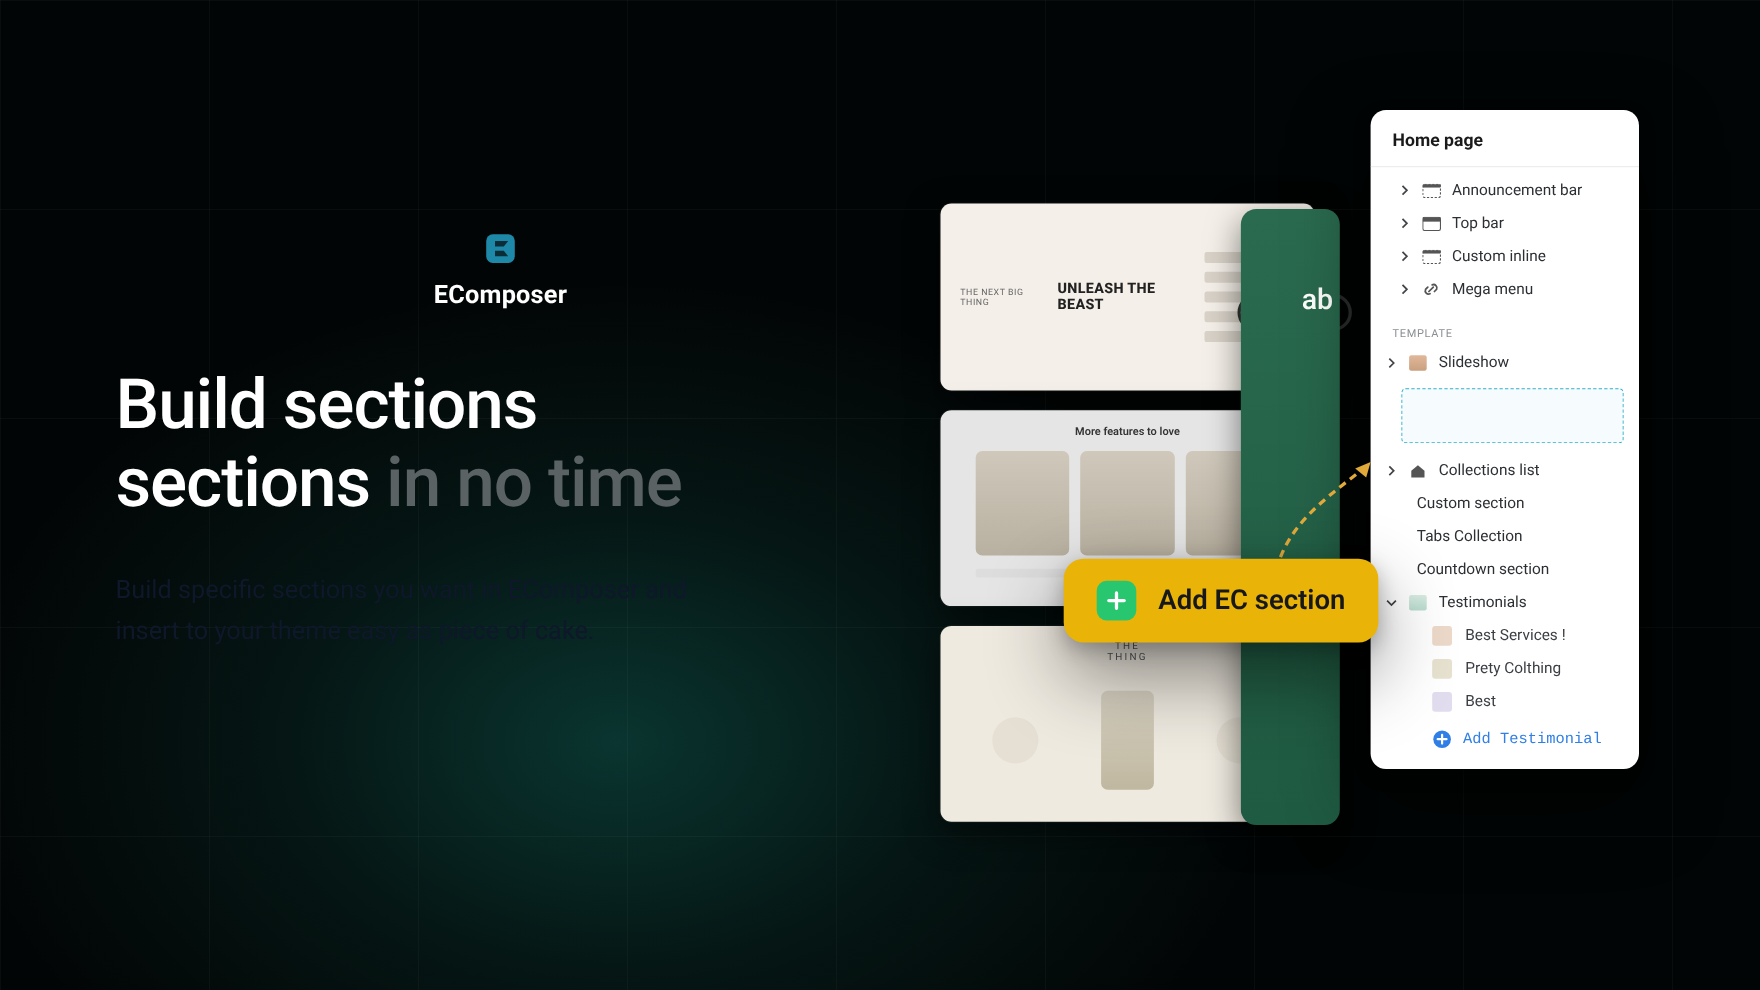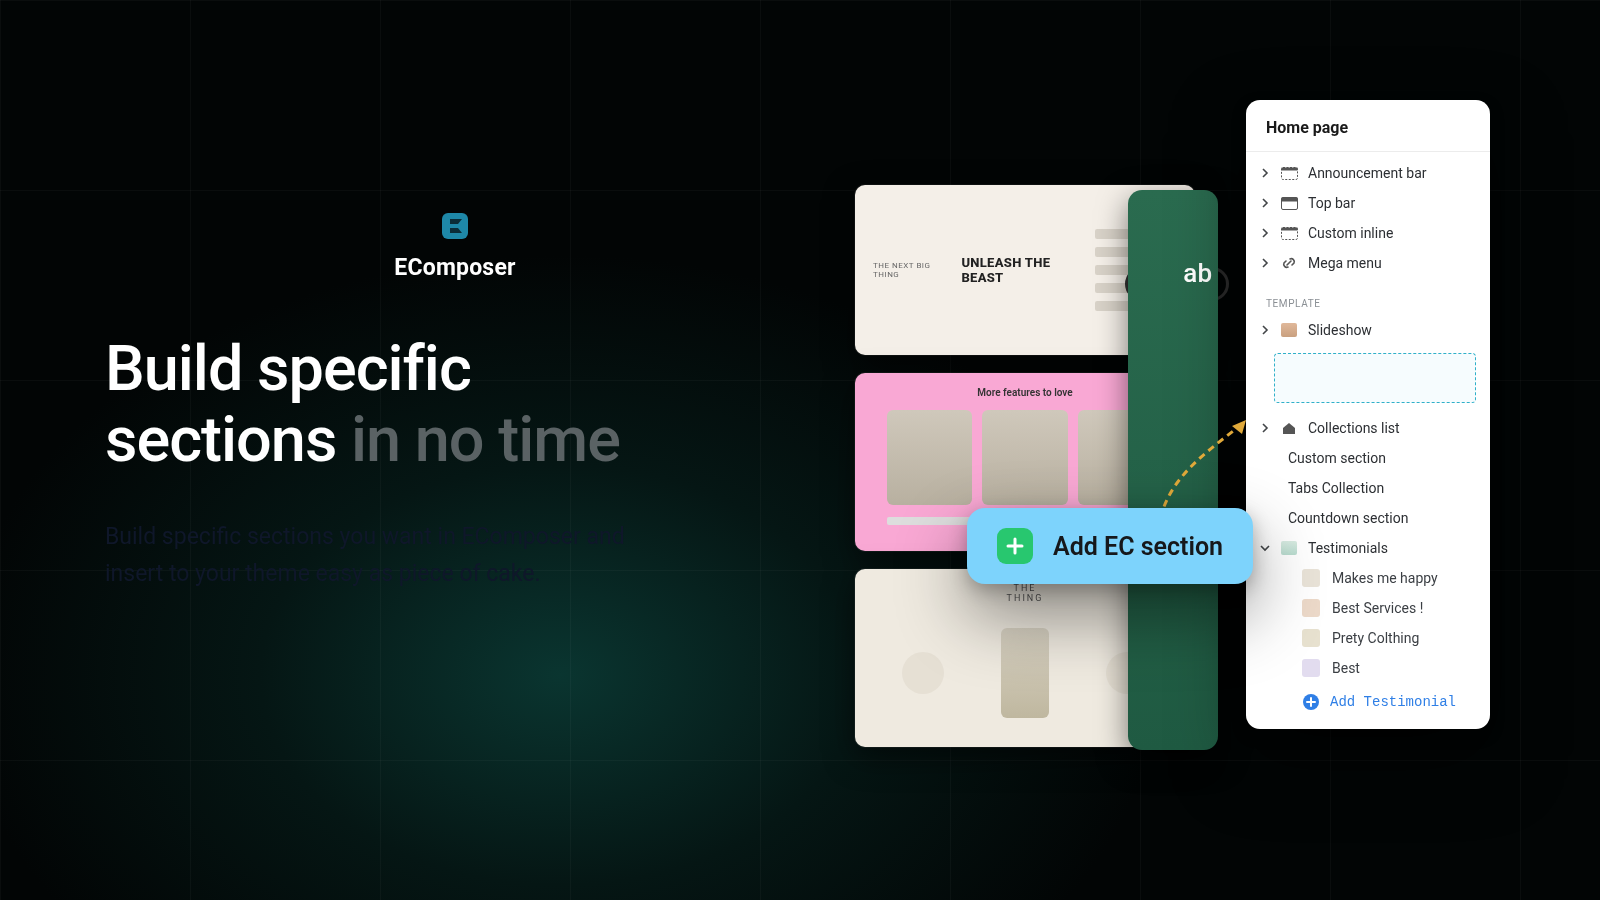--- a/index.html
+++ b/index.html
@@ -43,21 +43,21 @@
 .thumb1 { height: 170px; display:flex; flex-direction:row; align-items:center; padding:14px 18px; gap:8px; }
 .thumb1 .t1a { font-size:8px; color:#666; letter-spacing:.5px; }
 .thumb1 .t1b { font-size:13px; color:#222; font-weight:800; letter-spacing:.3px; }
 .thumb1 .t1body { display:flex; width:100%; gap:12px; flex:1; align-items:center; }
 .thumb1 .lst { display:flex; flex-direction:column; gap:8px; }
 .thumb1 .lst span { background:#d8d2c8; height:10px; width:70px; border-radius:2px; }
 .thumb1 .bike { flex:1; height:90px; background: linear-gradient(#e9e3da,#e9e3da); border-radius:4px; position:relative; }
 .thumb1 .bike::before, .thumb1 .bike::after { content:""; position:absolute; border:3px solid #333; border-radius:50%; width:28px; height:28px; bottom:14px; }
 .thumb1 .bike::before { left:18px; }
 .thumb1 .bike::after { right:18px; }
-.thumb2 { height: 178px; background:#f9a8d4; padding:14px 32px; display:flex; flex-direction:column; gap:12px; }
+.thumb2 { height: 178px; background:#e5e5e5; padding:14px 32px; display:flex; flex-direction:column; gap:12px; }
 .thumb2 .t2t { font-size:10px; color:#333; text-align:center; font-weight:600; }
 .thumb2 .row { display:flex; gap:10px; }
 .thumb2 .card { flex:1; height:95px; border-radius:6px; background:linear-gradient(#cfc8bb,#b8b0a0); }
 .thumb2 .caps { display:flex; gap:10px; }
 .thumb2 .caps span { flex:1; height:8px; background:#ddd; border-radius:2px; }
 .thumb3 { height: 178px; background:#efeae0; padding:14px 18px; display:flex; flex-direction:column; gap:10px; }
 .thumb3 .tt { font-size:9px; color:#555; text-align:center; letter-spacing:2px; }
 .thumb3 .tri { display:flex; justify-content:space-around; align-items:center; flex:1; }
 .thumb3 .c { width:42px; height:42px; border-radius:50%; background:#e6e0d4; }
 .thumb3 .mid { width:48px; height:90px; background:linear-gradient(#d9d3c4,#bfb79f); border-radius:6px; }
@@ -78,21 +78,21 @@
   right: 110px;
   top: 100px;
   width: 244px;
   background: #fff;
   border-radius: 14px;
   box-shadow: 0 6px 14px rgba(0,0,0,.35), 0 30px 70px rgba(0,0,0,.55);
   padding-bottom: 12px;
   overflow: hidden;
 }
 .panel-head { padding: 18px 20px 14px; border-bottom: 1px solid #ececec; font-weight: 700; font-size: 16px; color: #1a1a1a; }
-.sec-items { padding: 6px 0; }
+.sec-items { padding: 6px 12px; }
 .sec-head { padding: 14px 20px 6px; font-size: 10px; color: #8a8f94; letter-spacing: .6px; font-weight: 400; }
 .item {
   display: flex; align-items: center; gap: 10px;
   padding: 7px 14px; font-size: 14px; color: #2c2f33; cursor: default;
 }
 .item .caret { width: 10px; display:flex; justify-content:center; color:#434649; }
 .item .ico { width: 18px; height: 14px; display:flex; align-items:center; justify-content:center; }
 .dropzone {
   margin: 8px 14px 10px 28px; height: 50px;
   border: 1.5px dashed #2fb0c9;
@@ -101,21 +101,21 @@
 }
 .sub { display:flex; align-items:center; gap:12px; padding: 6px 14px 6px 56px; font-size: 14px; color: #3b3f44; }
 .sub .thumbico { width:18px; height:18px; border-radius:3px; background:#e9e3d8; flex-shrink:0; }
 .addlink { display:flex; align-items:center; gap:10px; padding: 10px 14px 6px 56px; font-size: 14px; color: #2f7fe6; font-family: Liberation Mono, monospace; }
 .addlink .plus { width:18px; height:18px; display:flex; align-items:center; justify-content:center; }
 
 
 .addchip {
   position: absolute;
   left: 967px; top: 508px;
-  background: #7dd3fc;
+  background: #eab308;
   border-radius: 18px;
   padding: 20px 30px;
   display: flex; align-items: center; gap: 20px;
   box-shadow: 0 6px 18px rgba(0,0,0,.25), 0 30px 70px rgba(0,0,0,.45);
 }
 .addchip .btn {
   width: 36px; height: 36px; border-radius: 9px;
   background: #28c76f;
   display: flex; align-items: center; justify-content: center;
 }
@@ -136,21 +136,21 @@
   <div class="brand">
     <span class="brand-logo">
       <svg width="32" height="32" viewBox="0 0 32 32">
         <rect x="3" y="3" width="26" height="26" rx="6" fill="#1E88A8"></rect>
         <path d="M11 9h12l-4 5h-8zM11 18h8l4 5H11z" fill="#0b2d38"></path>
       </svg>
     </span>
     <span class="brand-name">EComposer</span>
   </div>
   <h1>
-    <span class="h-strong">Build specific</span><br>
+    <span class="h-strong">Build sections</span><br>
     <span class="h-strong">sections</span><span class="h-dim"> in no time</span>
   </h1>
   <p class="desc">Build specific sections you want in EComposer and insert to your theme easy as piece of cake.</p>
 </div>
 
 <div class="thumbs">
   <div class="thumb thumb1">
     <div class="t1a">THE NEXT BIG THING</div>
     <div class="t1b">UNLEASH THE BEAST</div>
     <div class="t1body">
@@ -296,24 +296,20 @@
         <svg width="10" height="7">
           <path d="M1 1l4 4 4-4" stroke="#434649" stroke-width="1.6" fill="none"></path>
         </svg>
       </span>
     <span class="ico">
         <span style="width:16px;height:14px;border-radius:2px;background:linear-gradient(#d8ece2,#b9dccf);display:block"></span>
       </span>
     <span>Testimonials</span>
   </div>
   <div class="sub">
-      <span class="thumbico"></span>
-      <span>Makes me happy</span>
-    </div>
-  <div class="sub">
       <span class="thumbico" style="background:#ecd9c9"></span>
       <span>Best Services !</span>
     </div>
   <div class="sub">
       <span class="thumbico" style="background:#e7e1cf"></span>
       <span>Prety Colthing</span>
     </div>
   <div class="sub">
       <span class="thumbico" style="background:#e2dcef"></span>
       <span>Best</span>

